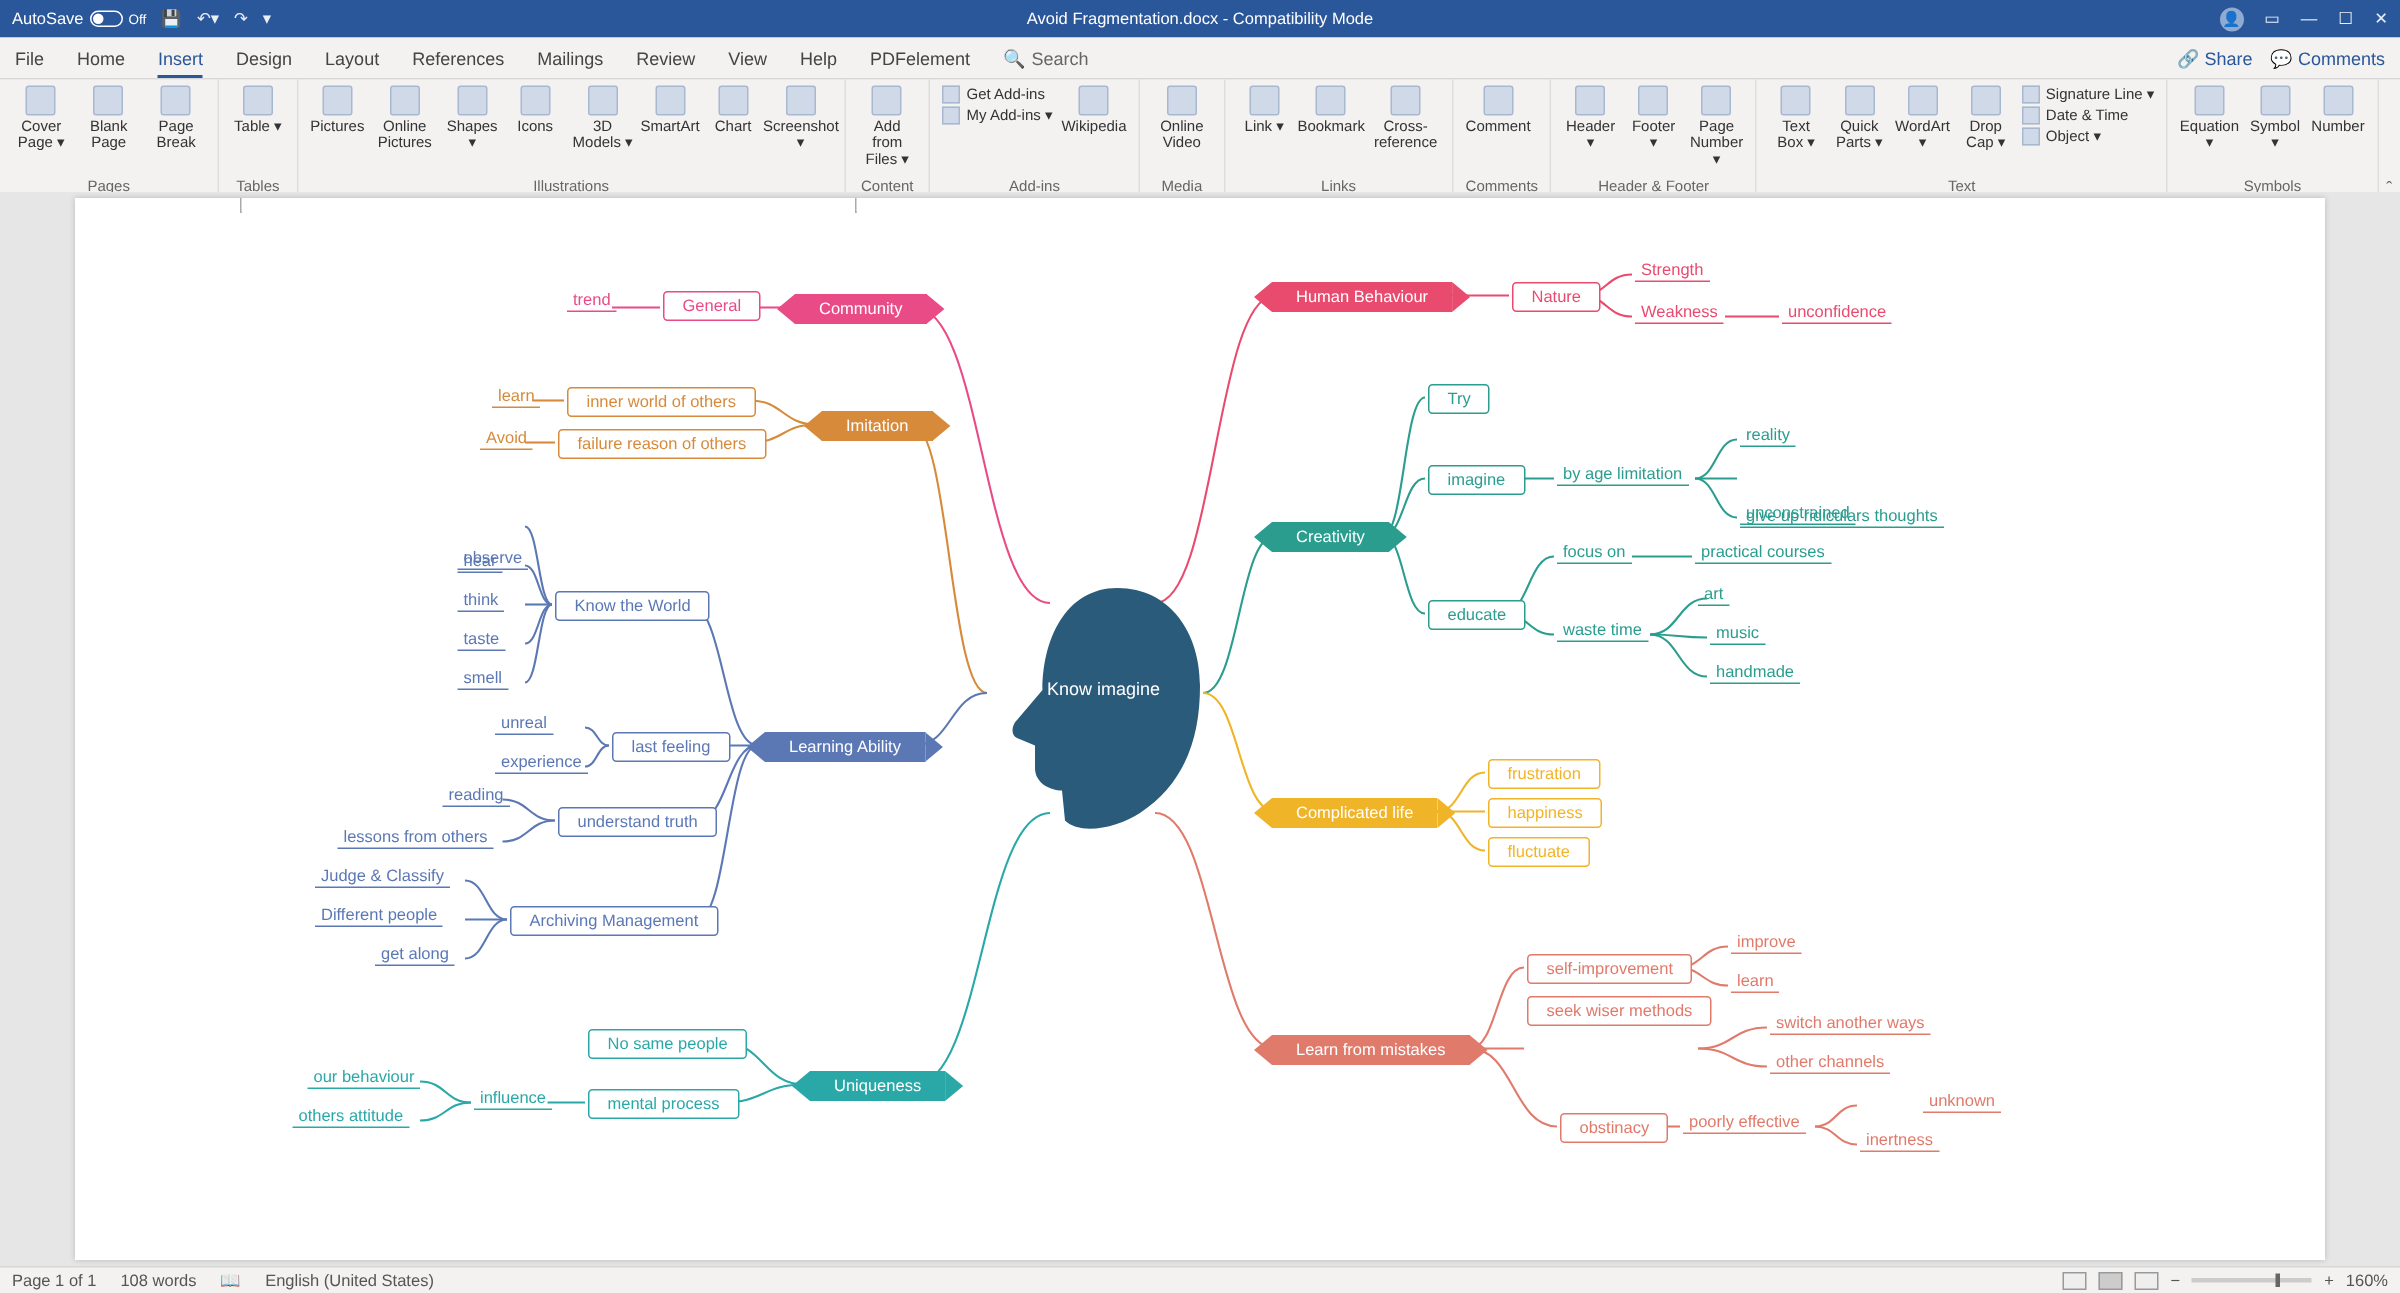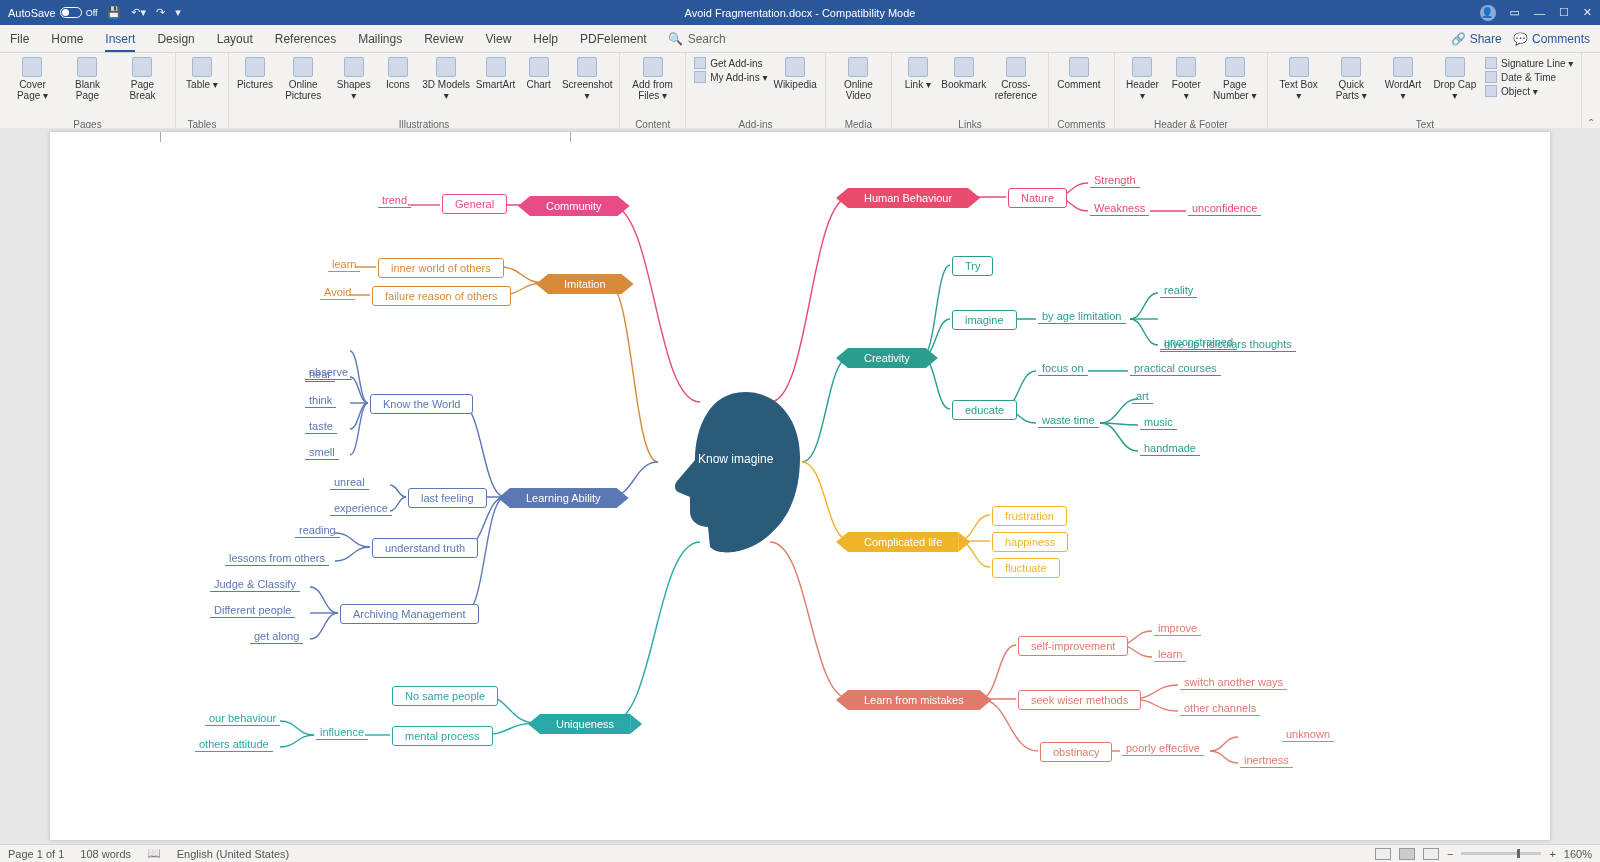--- a/index.html
+++ b/index.html
@@ -258,20 +258,37 @@
           <div class="ico"></div>
           <div class="lbl">Drop Cap ▾</div>
         </div>
         <div class="rstack">
           <div class="row"><span class="mini-ico"></span>Signature Line ▾</div>
           <div class="row"><span class="mini-ico"></span>Date &amp; Time</div>
           <div class="row"><span class="mini-ico"></span>Object ▾</div>
         </div>
       </div>
       <div class="glabel">Text</div>
+    </div>
+    <div class="rgroup">
+      <div class="items">
+        <div class="rbtn">
+          <div class="ico"></div>
+          <div class="lbl">Equation ▾</div>
+        </div>
+        <div class="rbtn">
+          <div class="ico"></div>
+          <div class="lbl">Symbol ▾</div>
+        </div>
+        <div class="rbtn">
+          <div class="ico"></div>
+          <div class="lbl">Number</div>
+        </div>
+      </div>
+      <div class="glabel">Symbols</div>
     </div>
     <div class="collapse">ˆ</div>
   </div>
 
 <div class="workspace">
   <div class="page" id="page">
     <div class="ruler-mark" style="left:110px"></div>
     <div class="ruler-mark" style="left:520px"></div>
 
     <svg class="connectors" id="connectors">
@@ -397,21 +414,21 @@
       <div class="leaf abs" style="left: 1090px; top: 284px; border-color: rgb(42, 157, 143); color: rgb(42, 157, 143);">music</div>
       <div class="leaf abs" style="left: 1090px; top: 310px; border-color: rgb(42, 157, 143); color: rgb(42, 157, 143);">handmade</div>
       <div class="hex abs" style="left: 798px; top: 400px; background: rgb(240, 180, 41);">Complicated life</div>
       <div class="node abs" style="left: 942px; top: 374px; border-color: rgb(240, 180, 41); color: rgb(240, 180, 41);">frustration</div>
       <div class="node abs" style="left: 942px; top: 400px; border-color: rgb(240, 180, 41); color: rgb(240, 180, 41);">happiness</div>
       <div class="node abs" style="left: 942px; top: 426px; border-color: rgb(240, 180, 41); color: rgb(240, 180, 41);">fluctuate</div>
       <div class="hex abs" style="left: 798px; top: 558px; background: rgb(224, 122, 107);">Learn from mistakes</div>
       <div class="node abs" style="left: 968px; top: 504px; border-color: rgb(224, 122, 107); color: rgb(224, 122, 107);">self-improvement</div>
       <div class="leaf abs" style="left: 1104px; top: 490px; border-color: rgb(224, 122, 107); color: rgb(224, 122, 107);">improve</div>
       <div class="leaf abs" style="left: 1104px; top: 516px; border-color: rgb(224, 122, 107); color: rgb(224, 122, 107);">learn</div>
-      <div class="node abs" style="left: 968px; top: 558px; border-color: rgb(224, 122, 107); color: rgb(224, 122, 107); padding-left: 12px;">seek wiser methods</div>
+      <div class="node abs" style="left: 968px; top: 532px; border-color: rgb(224, 122, 107); color: rgb(224, 122, 107); padding-left: 12px;">seek wiser methods</div>
       <div class="leaf abs" style="left: 1130px; top: 544px; border-color: rgb(224, 122, 107); color: rgb(224, 122, 107);">switch another ways</div>
       <div class="leaf abs" style="left: 1130px; top: 570px; border-color: rgb(224, 122, 107); color: rgb(224, 122, 107);">other channels</div>
       <div class="node abs" style="left: 990px; top: 610px; border-color: rgb(224, 122, 107); color: rgb(224, 122, 107);">obstinacy</div>
       <div class="leaf abs" style="left: 1072px; top: 610px; border-color: rgb(224, 122, 107); color: rgb(224, 122, 107);">poorly effective</div>
       <div class="leaf abs" style="left: 1232px; top: 596px; border-color: rgb(224, 122, 107); color: rgb(224, 122, 107);">unknown</div>
       <div class="leaf abs" style="left: 1190px; top: 622px; border-color: rgb(224, 122, 107); color: rgb(224, 122, 107);">inertness</div>
     </div>
 </div>
 
 <div class="statusbar">

